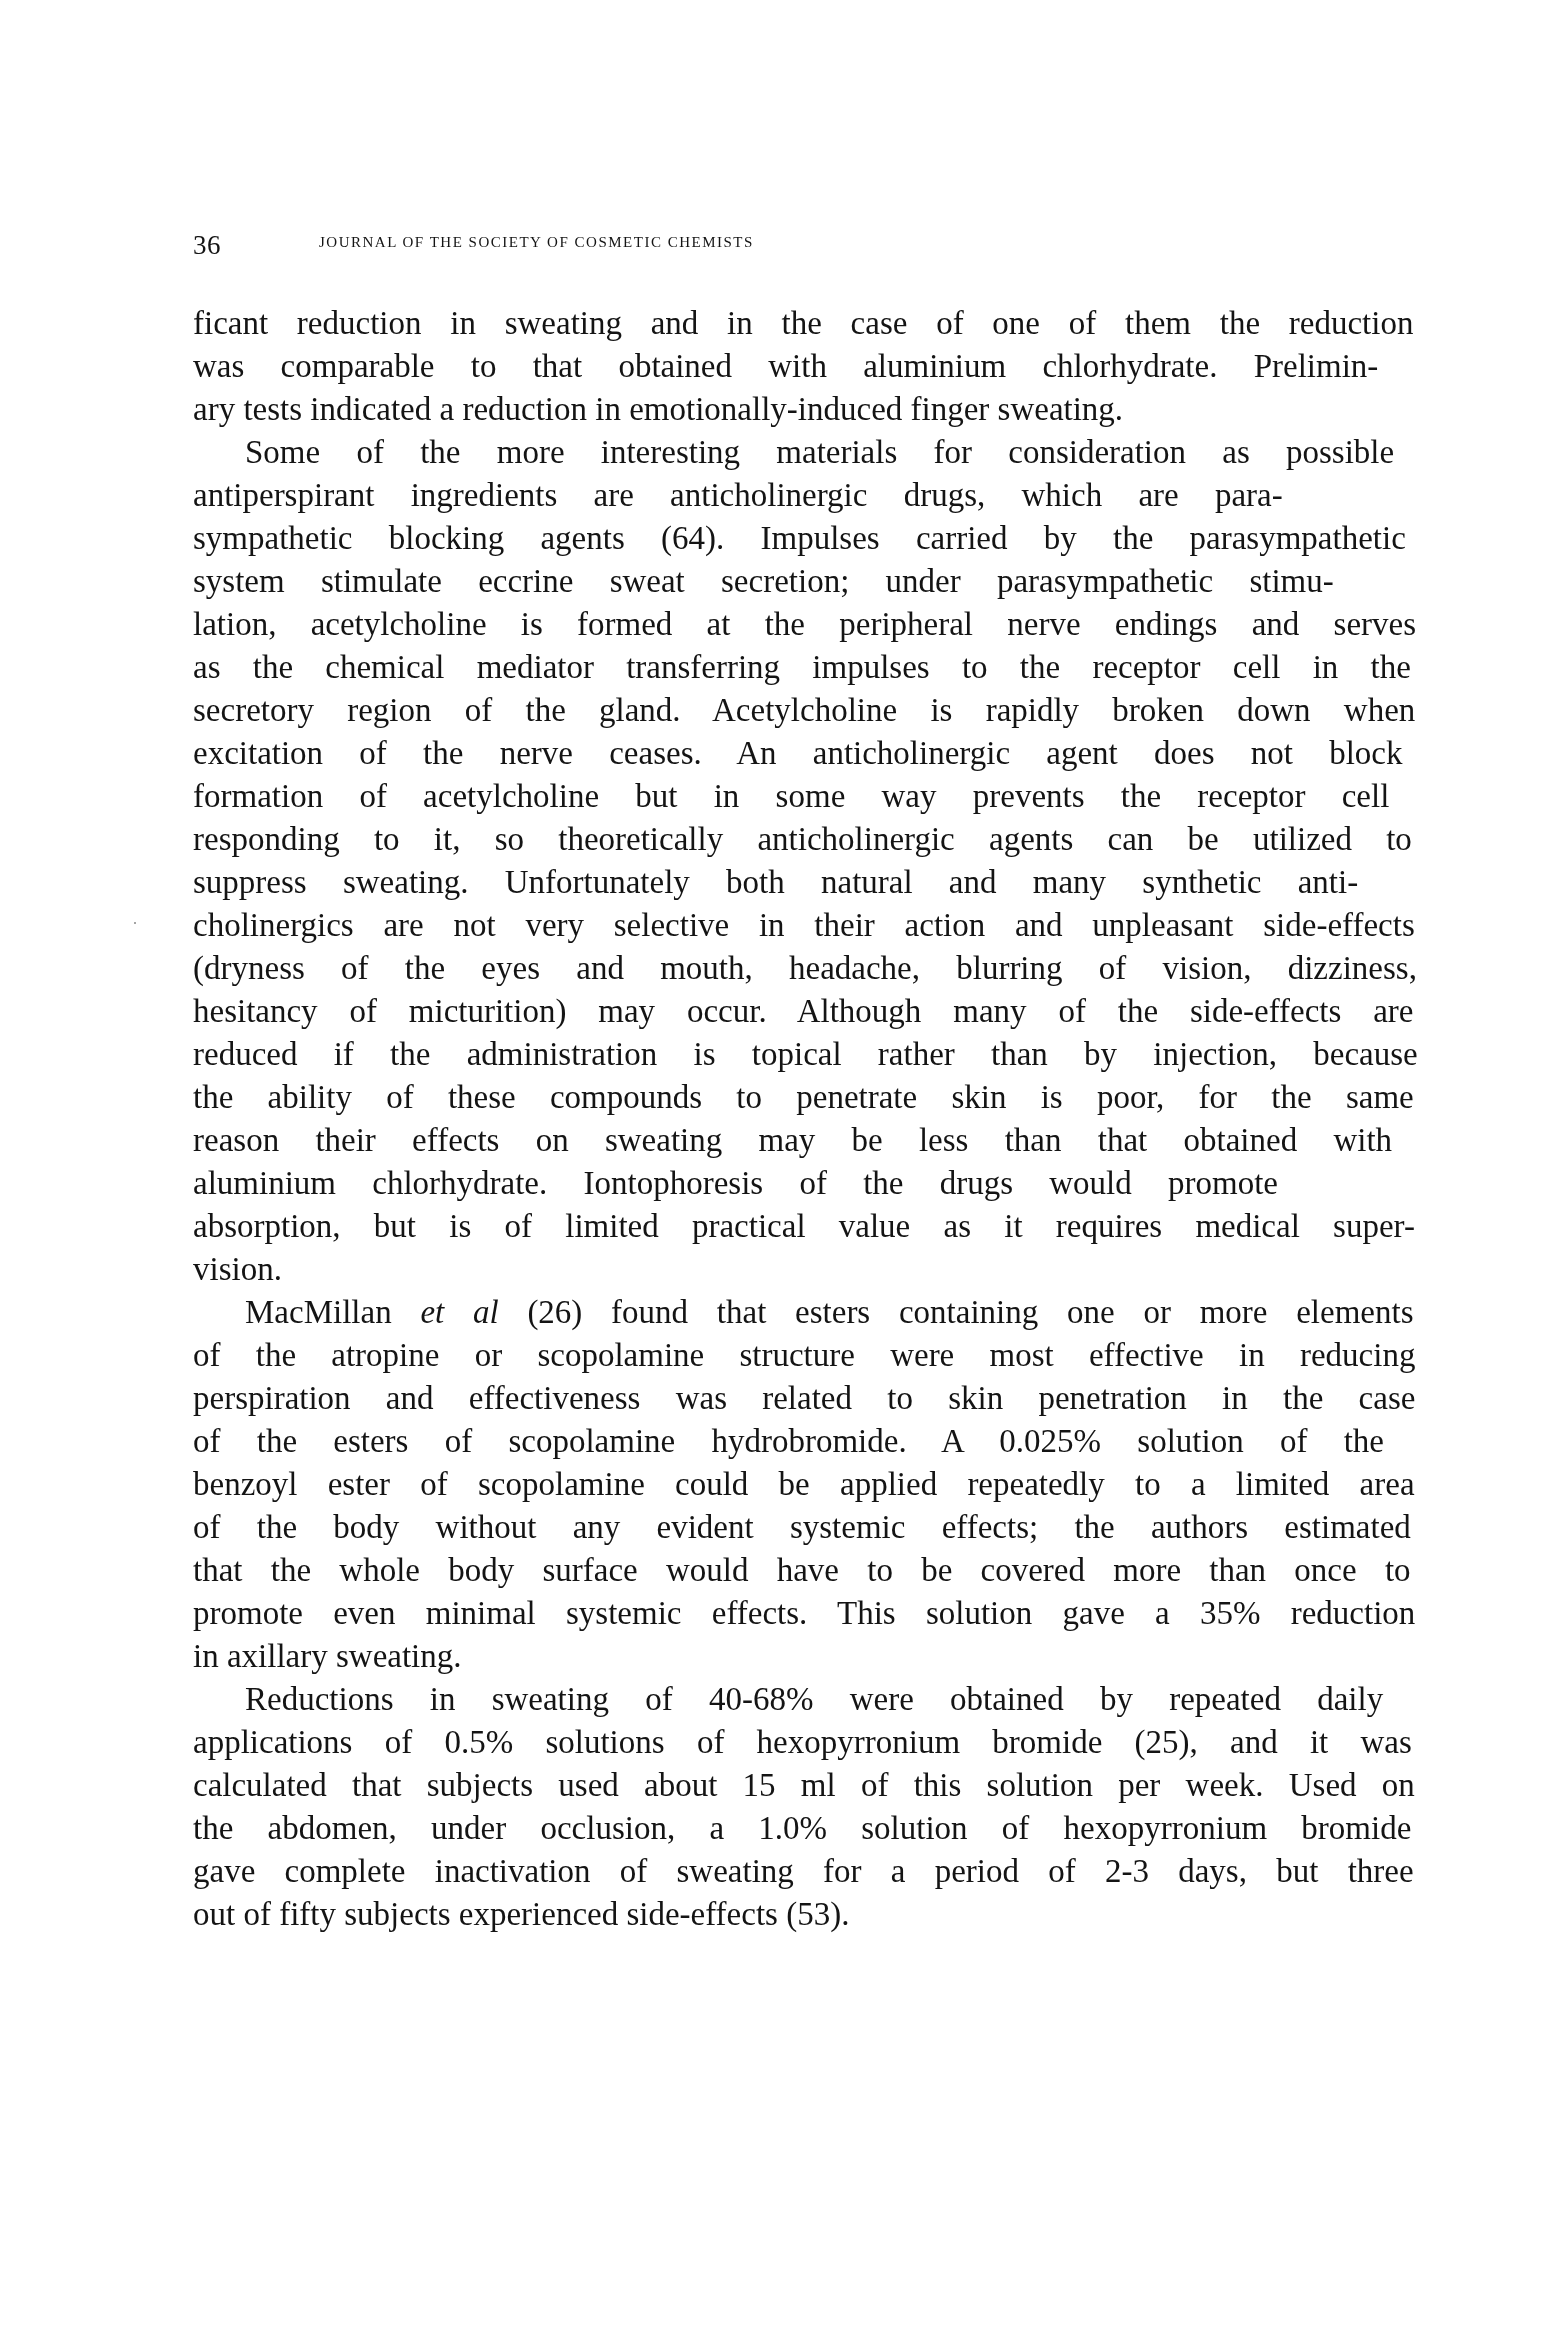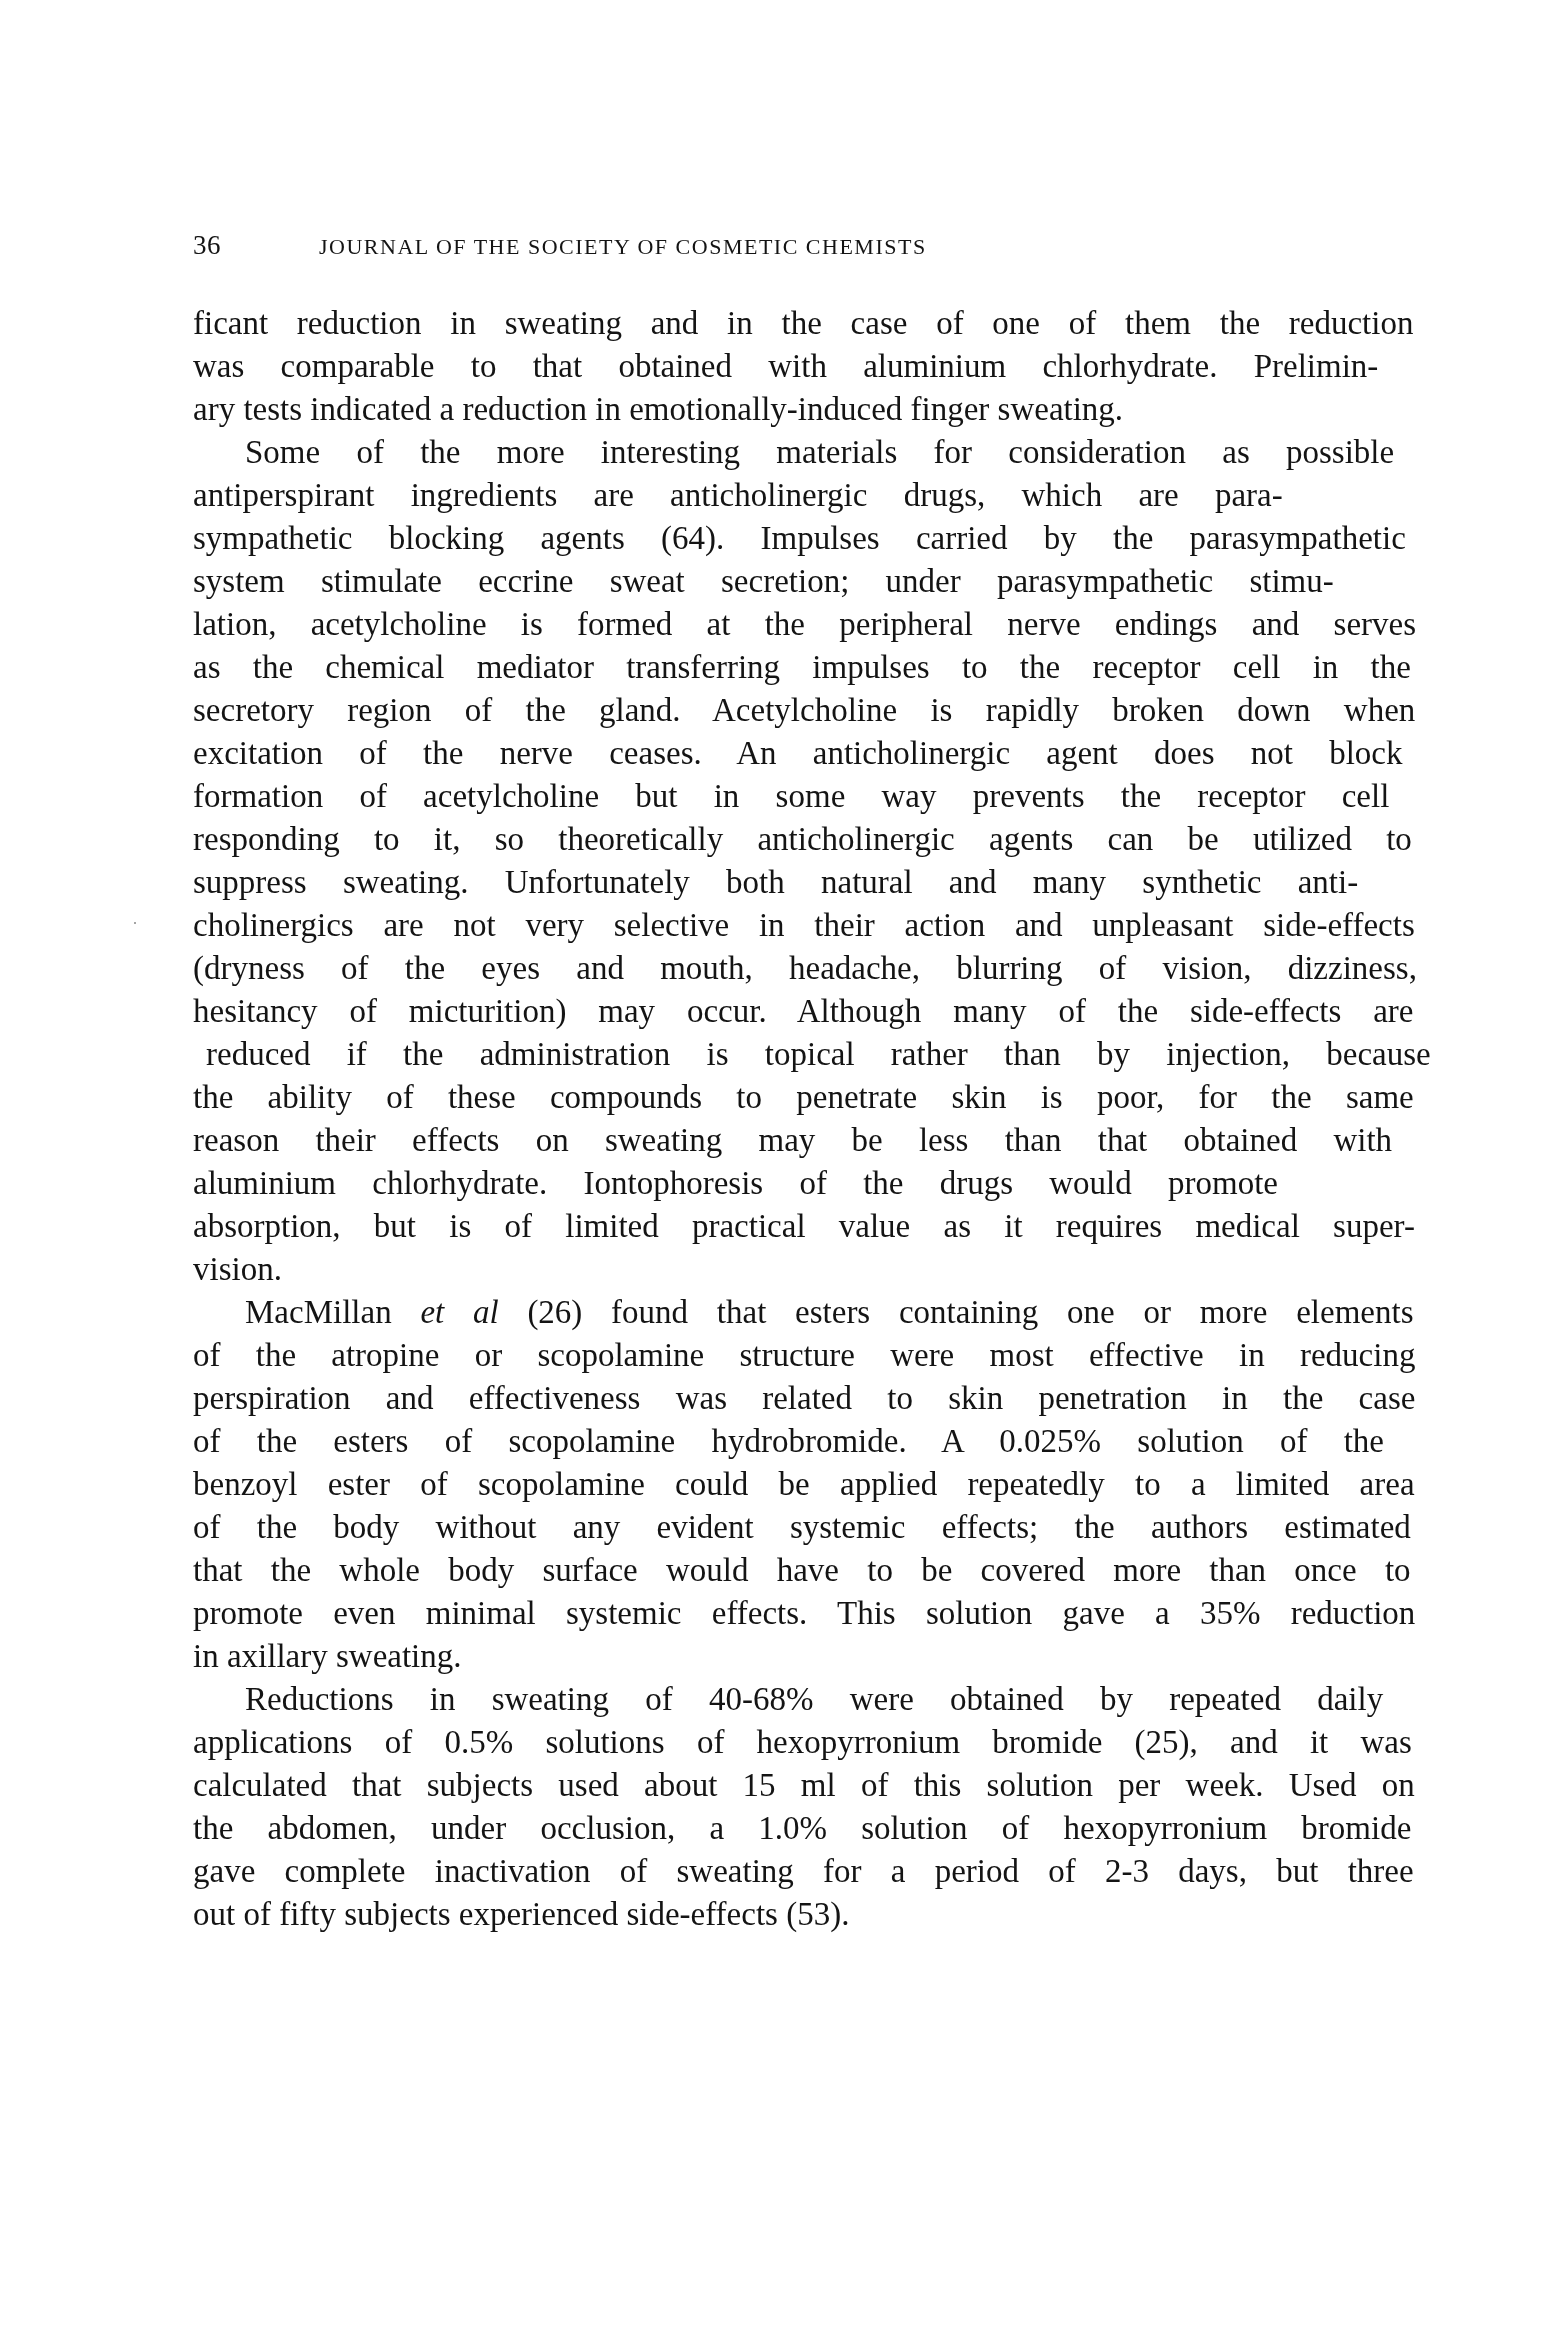--- a/index.html
+++ b/index.html
@@ -34,21 +34,21 @@
       position: absolute;
       left: 0;
       top: 0;
       font-size: 27px;
       letter-spacing: 0.5px;
     }
     .journal-title {
       position: absolute;
       left: 126px;
       top: 3.7px;
-      font-size: 22px;
+      font-size: 15px;
       letter-spacing: 1.5px;
       text-transform: uppercase;
     }
     .body-text {
       position: absolute;
       top: 302px;
       left: 193px;
       width: 1220px;
       font-family: "Liberation Serif", "DejaVu Serif", serif;
       font-size: 33px;
@@ -105,21 +105,21 @@
       <span class="line" style="display: block; word-spacing: 26px; text-align: left; text-align-last: left;">lation, acetylcholine is formed at the peripheral nerve endings and serves</span>
       <span class="line" style="display: block; word-spacing: 24px; text-align: left; text-align-last: left;">as the chemical mediator transferring impulses to the receptor cell in the</span>
       <span class="line" style="display: block; word-spacing: 25px; text-align: left; text-align-last: left;">secretory region of the gland. Acetylcholine is rapidly broken down when</span>
       <span class="line" style="display: block; word-spacing: 28px; text-align: left; text-align-last: left;">excitation of the nerve ceases. An anticholinergic agent does not block</span>
       <span class="line" style="display: block; word-spacing: 28px; text-align: left; text-align-last: left;">formation of acetylcholine but in some way prevents the receptor cell</span>
       <span class="line" style="display: block; word-spacing: 26px; text-align: left; text-align-last: left;">responding to it, so theoretically anticholinergic agents can be utilized to</span>
       <span class="line" style="display: block; word-spacing: 28px; text-align: left; text-align-last: left;">suppress sweating. Unfortunately both natural and many synthetic anti-</span>
       <span class="line" style="display: block; word-spacing: 21.5px; text-align: left; text-align-last: left;">cholinergics are not very selective in their action and unpleasant side-effects</span>
       <span class="line" style="display: block; word-spacing: 28px; text-align: center; text-align-last: left;">(dryness of the eyes and mouth, headache, blurring of vision, dizziness,</span>
       <span class="line" style="display: block; word-spacing: 23.6px; text-align: left; text-align-last: left;">hesitancy of micturition) may occur. Although many of the side-effects are</span>
-      <span class="line" style="display: block; word-spacing: 28px; text-align: left; text-align-last: left; margin-left: 13px;">reduced if the administration is topical rather than by injection, because</span>
+      <span class="line" style="display: block; word-spacing: 28px; text-align: left; text-align-last: left;">reduced if the administration is topical rather than by injection, because</span>
       <span class="line" style="display: block; word-spacing: 26px; text-align: left; text-align-last: left;">the ability of these compounds to penetrate skin is poor, for the same</span>
       <span class="line" style="display: block; word-spacing: 28px; text-align: left; text-align-last: left;">reason their effects on sweating may be less than that obtained with</span>
       <span class="line" style="display: block; word-spacing: 28px; text-align: left; text-align-last: left;">aluminium chlorhydrate. Iontophoresis of the drugs would promote</span>
       <span class="line" style="display: block; word-spacing: 25px; text-align: left; text-align-last: left;">absorption, but is of limited practical value as it requires medical super-</span>
       <span class="line last">vision.</span>
     </div>
 
     <div>
       <span class="line indent-line" style="display: block; word-spacing: 20.5px; text-align: left; text-align-last: left;"><span>MacMillan </span><i>et al</i><span> (26) found that esters containing one or more elements</span></span>
       <span class="line" style="display: block; word-spacing: 27px; text-align: left; text-align-last: left;">of the atropine or scopolamine structure were most effective in reducing</span>

